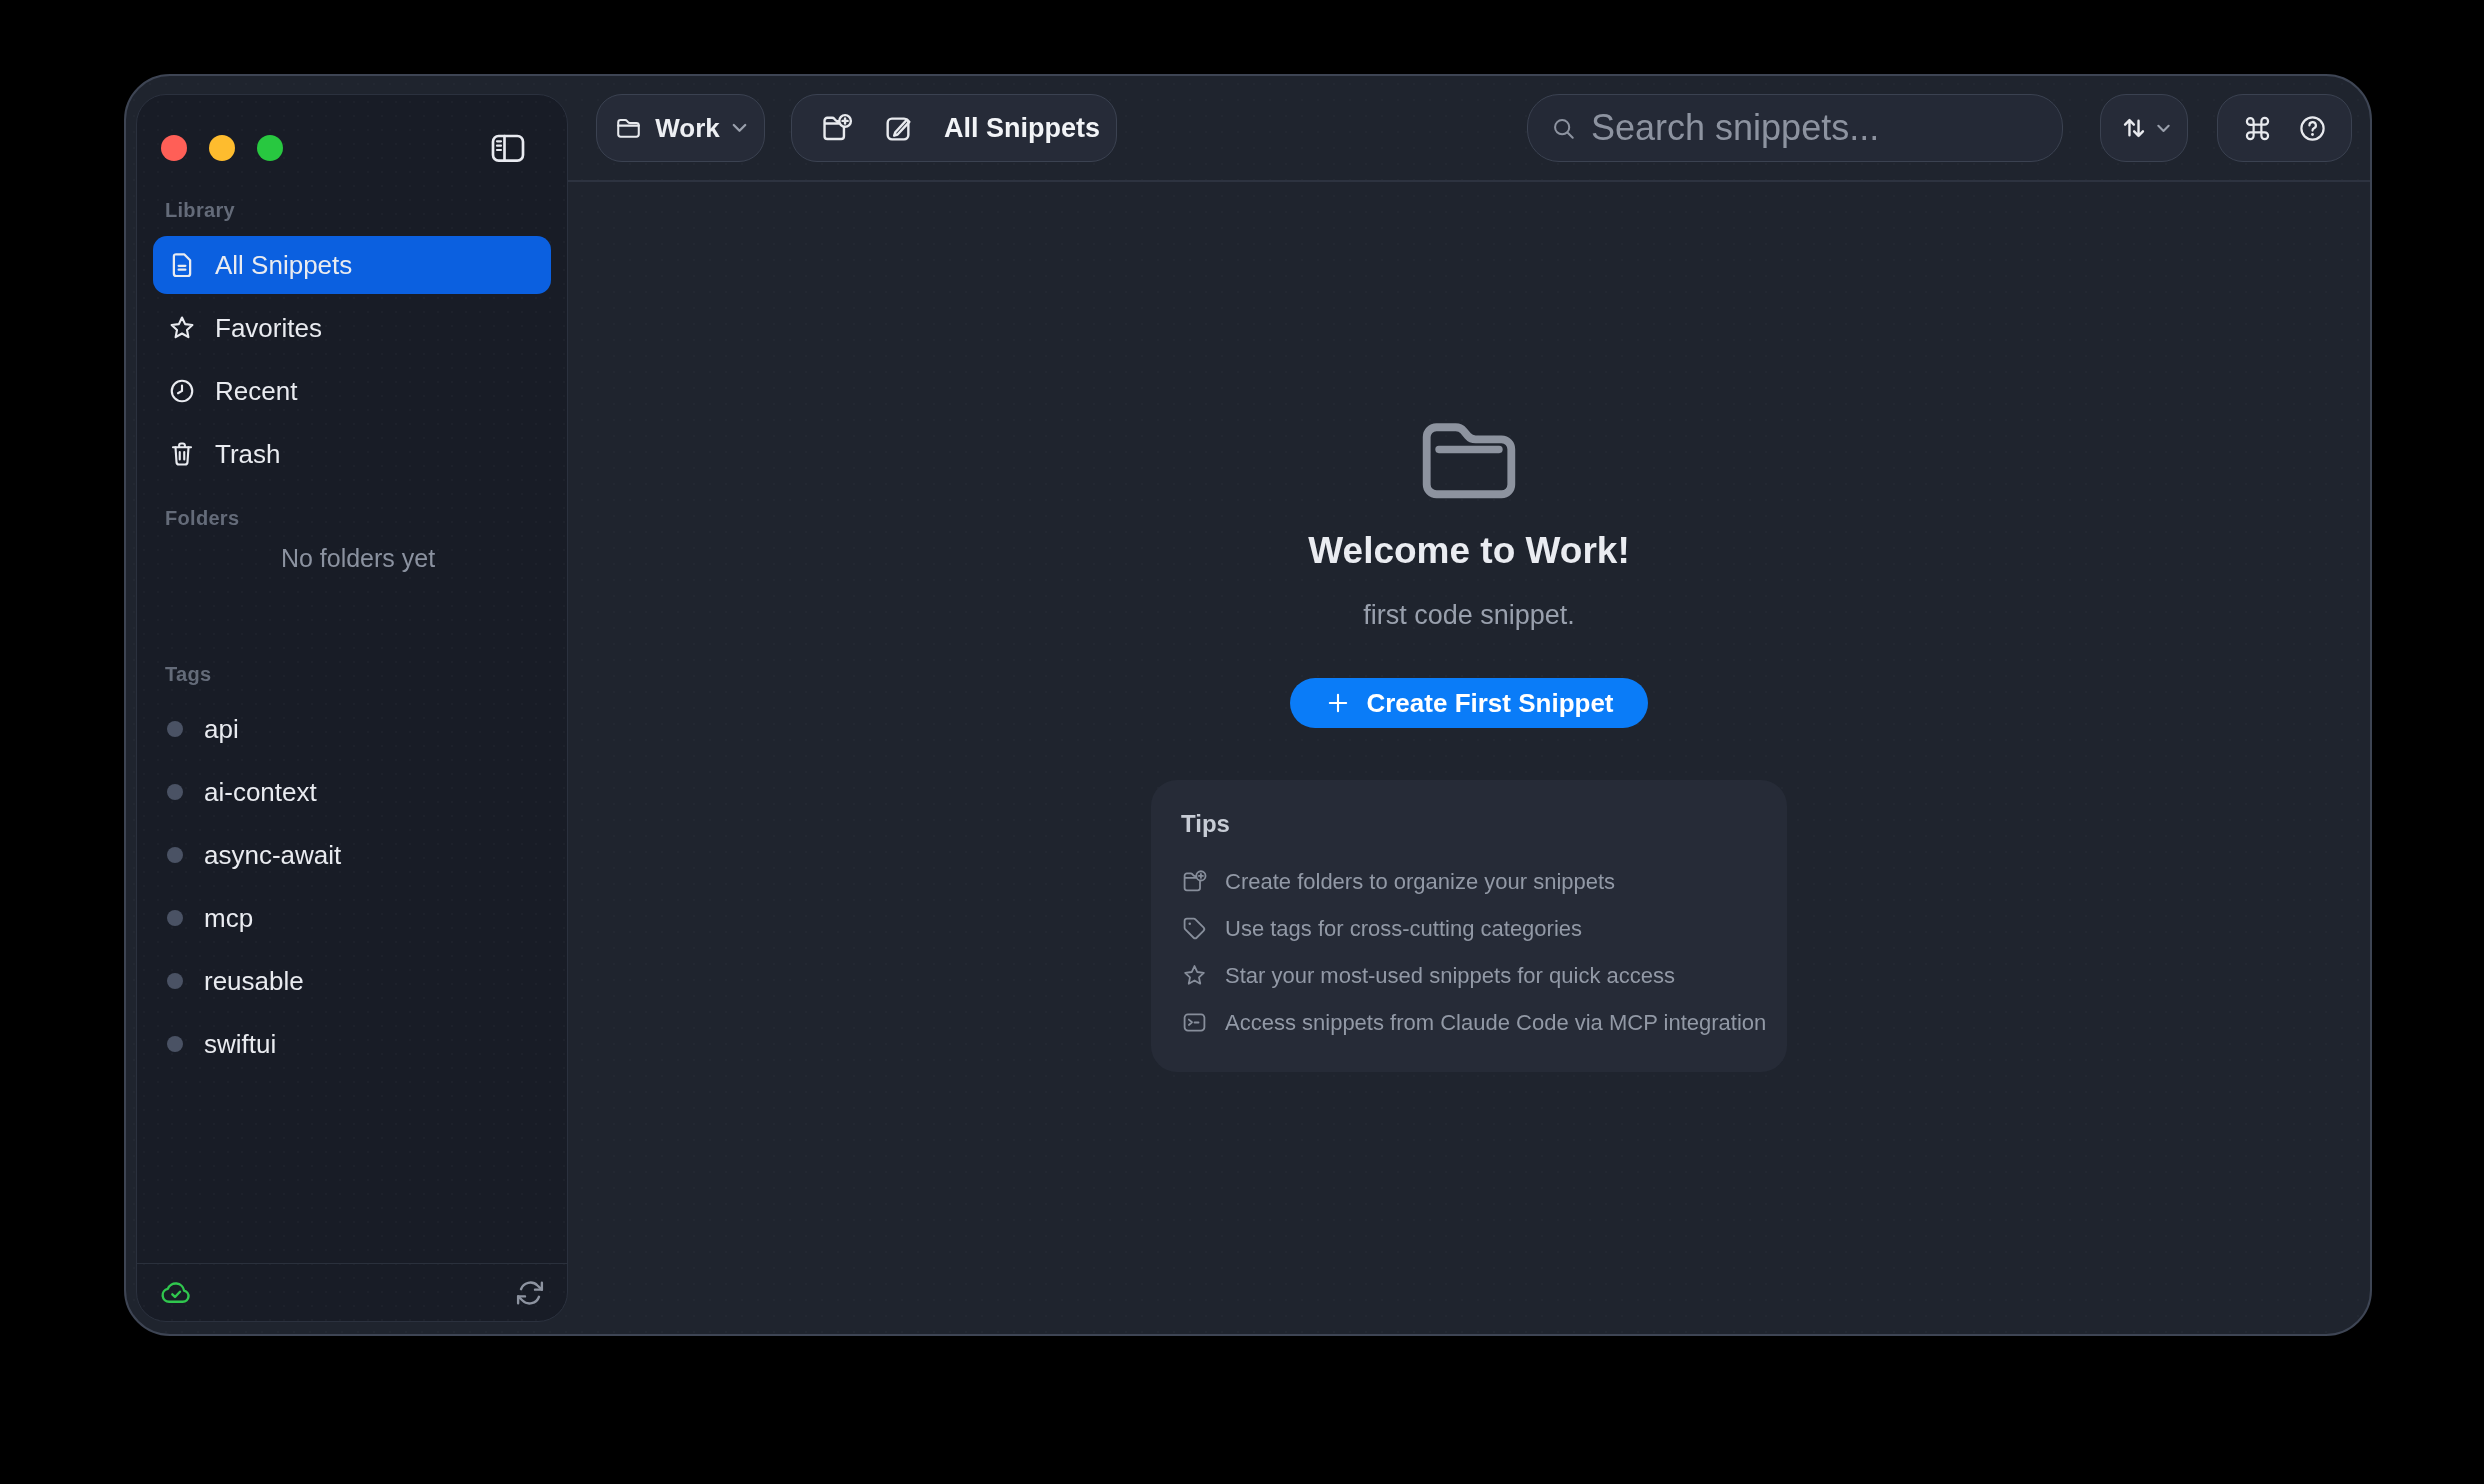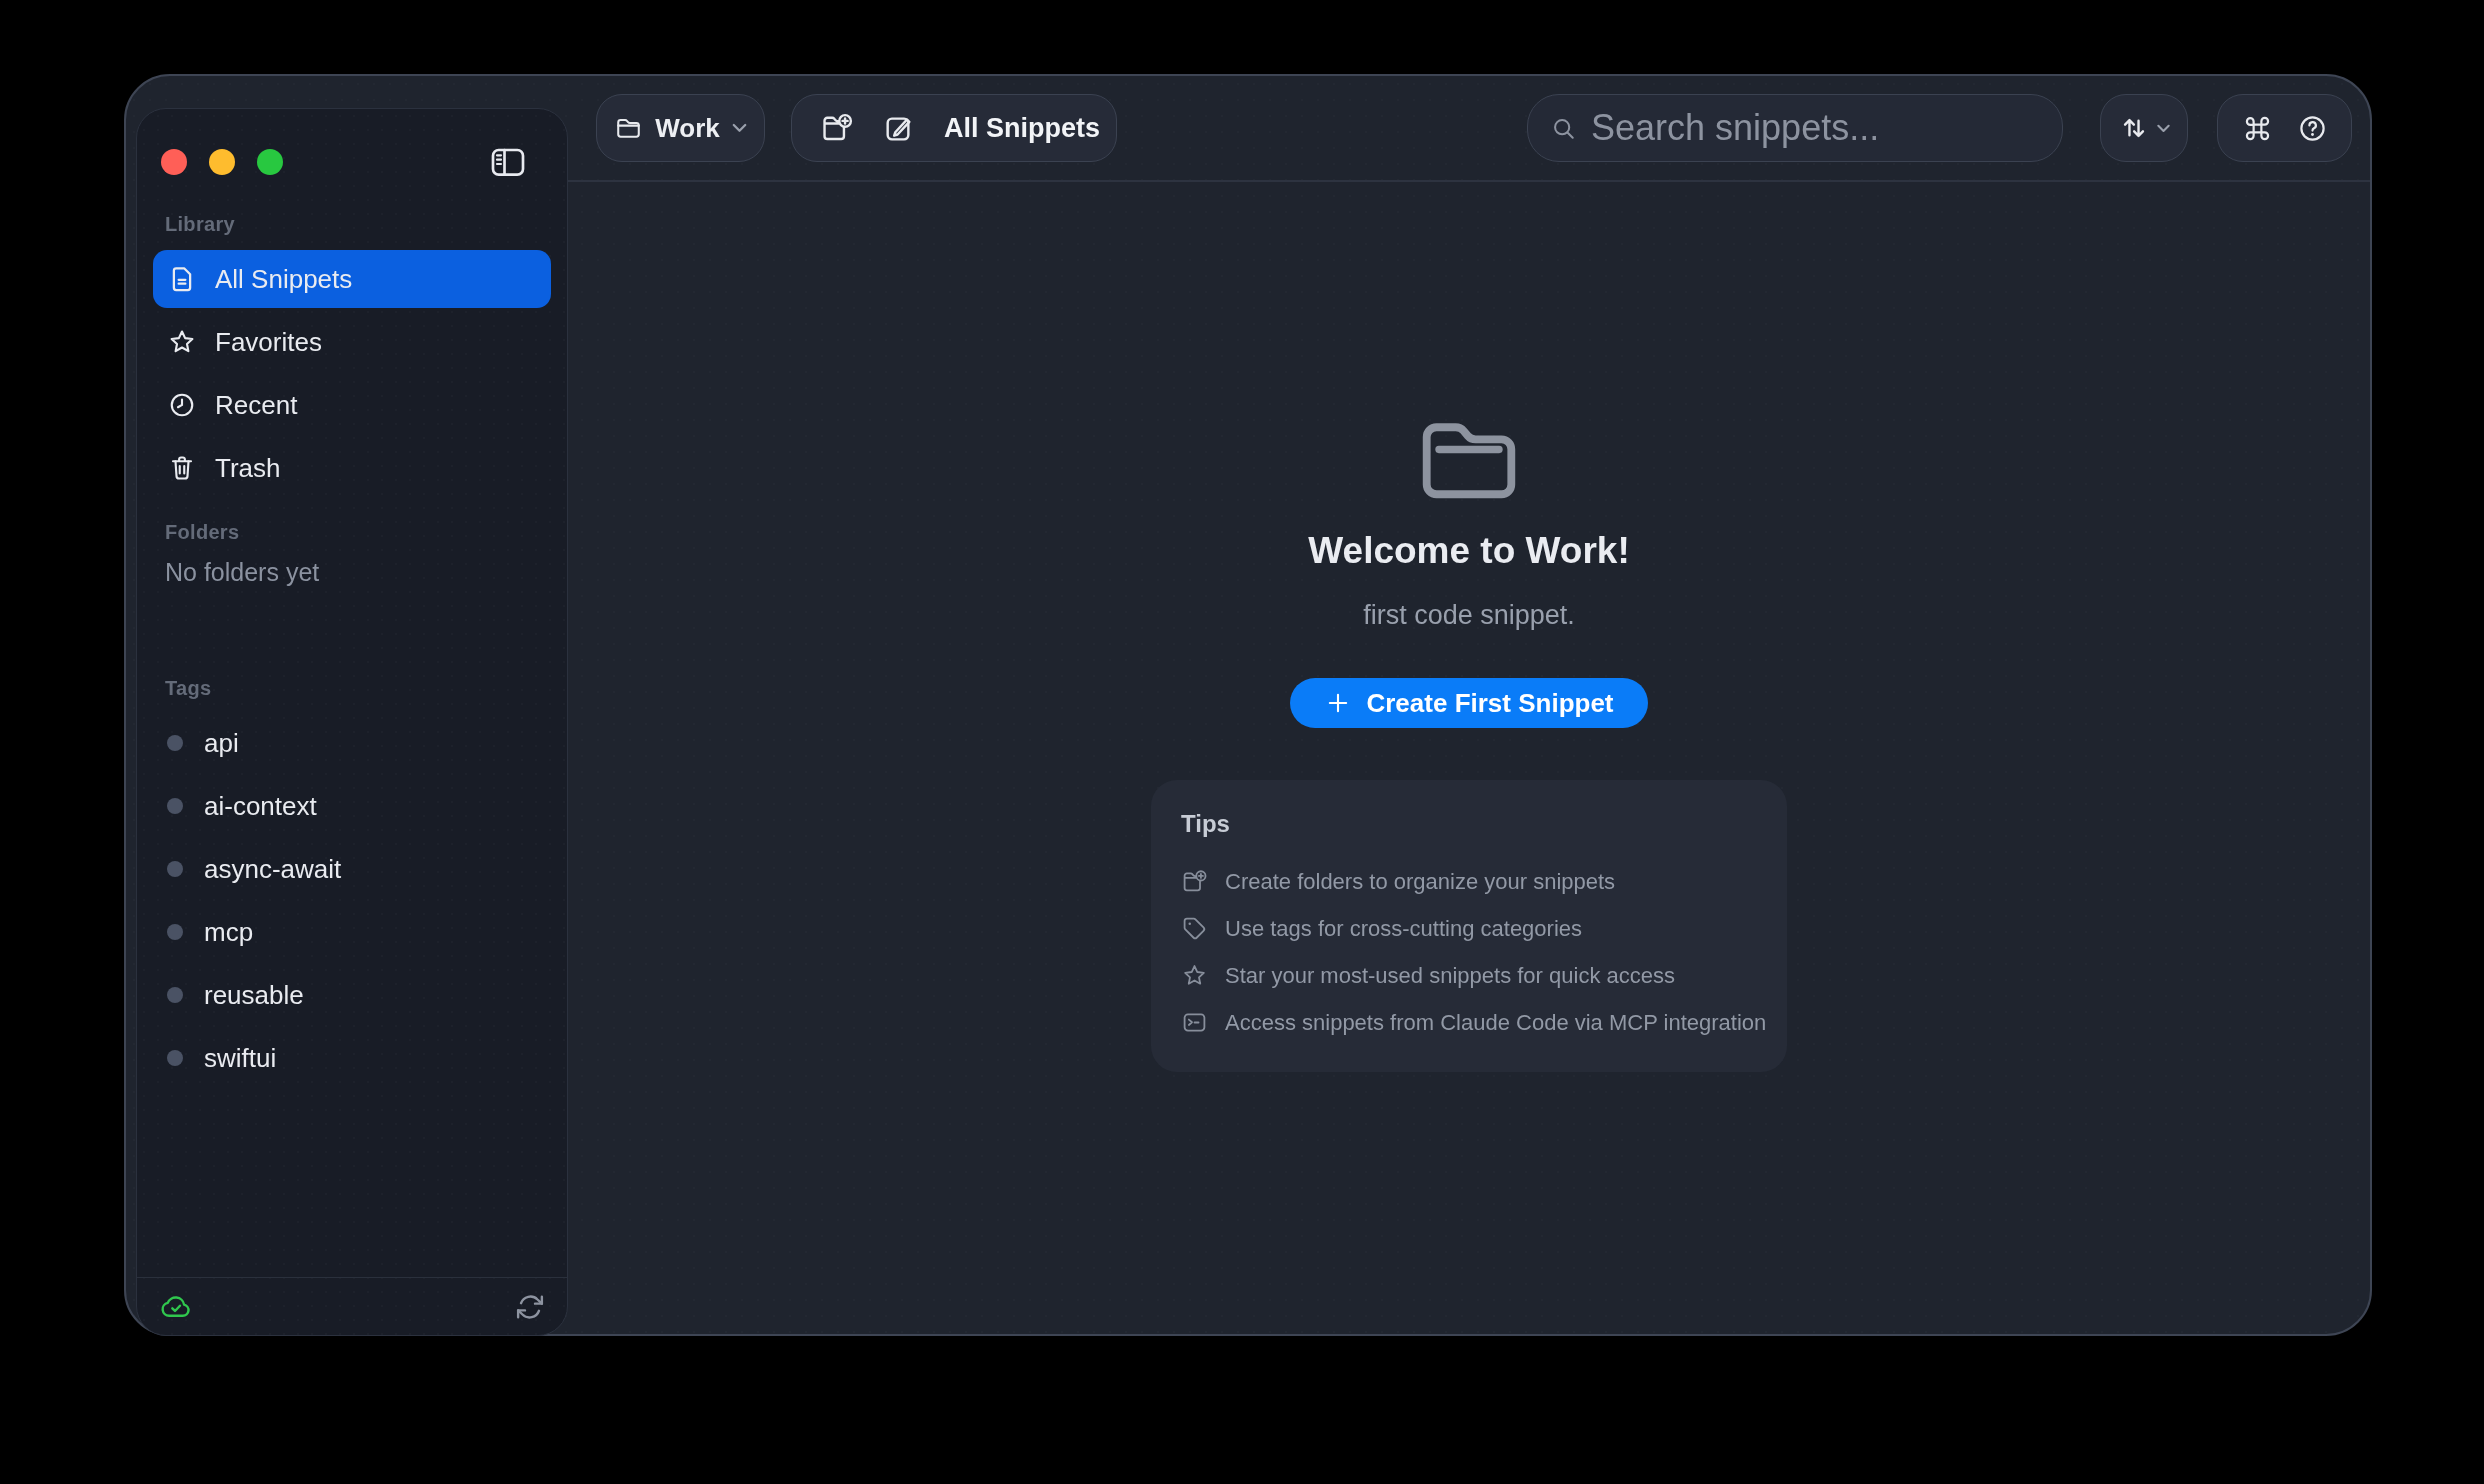--- a/index.html
+++ b/index.html
@@ -9,42 +9,42 @@
   .window {
     position:absolute; left:124px; top:74px; width:2248px; height:1262px;
     background:#1f242e; border:2px solid #3e4554; border-radius:46px;
     box-shadow:0 30px 90px rgba(0,0,0,.85);
     background-image:radial-gradient(rgba(255,255,255,.018) 1.2px, transparent 1.2px);
     background-size:16px 16px;
   }
 
   
   .sidebar {
-    position:absolute; left:10px; top:32px; width:432px; height:1228px;
+    position:absolute; left:10px; top:18px; width:432px; height:1228px;
     background:#181c26; border:1.5px solid #2b313e; border-radius:30px;
     background-image:radial-gradient(rgba(255,255,255,.022) 1.2px, transparent 1.2px);
     background-size:14px 14px;
   }
   .traffic { position:absolute; top:40px; left:24px; display:flex; gap:22px; }
   .traffic .dot { width:26px; height:26px; border-radius:50%; }
   .dot-red    { background:var(--traffic-red); }
   .dot-yellow { background:var(--traffic-yellow); }
   .dot-green  { background:var(--traffic-green); }
   .sidebar-toggle { position:absolute; top:32px; right:38px; width:42px; height:42px;
     color:#e8eaf0; display:flex; align-items:center; justify-content:center; cursor:default; }
 
   .side-content { position:absolute; left:0; right:0; top:104px; padding:0 16px; }
   .section-h { font-size:20px; font-weight:600; color:#646b79; margin:0 0 14px 12px; letter-spacing:.3px; }
   .nav-row { height:58px; border-radius:14px; display:flex; align-items:center; gap:18px;
              padding:0 14px; margin-bottom:5px; font-size:26px; font-weight:500; color:#e9ebf0; }
   .nav-row.selected { background:var(--selected-item); }
   .nav-row .nicon { width:30px; height:30px; flex:0 0 auto; color:#e9ebf0; }
 
   .folders-h { margin-top:24px; }
-  .empty-folders { font-size:25px; color:#8b92a0; margin:8px 0 0 12px; }
+  .empty-folders { font-size:25px; color:#8b92a0; margin:8px 0 0 12px;text-align:center; }
   .tags-h { margin-top:90px; }
   .tag-row { height:58px; display:flex; align-items:center; gap:21px; padding:0 14px;
              margin-bottom:5px; font-size:26px; font-weight:500; color:#e9ebf0; border-radius:14px; }
   .tag-dot { width:16px; height:16px; border-radius:50%; background:var(--tag-dot); flex:0 0 auto; }
 
   .side-footer { position:absolute; left:0; right:0; bottom:0; height:58px;
     border-top:1.5px solid #2a303c; display:flex; align-items:center;
     justify-content:space-between; padding:0 22px; }
   .cloud { width:34px; height:34px; color:var(--cloud-ok); }
   .refresh { width:30px; height:30px; color:#8d93a0; }

